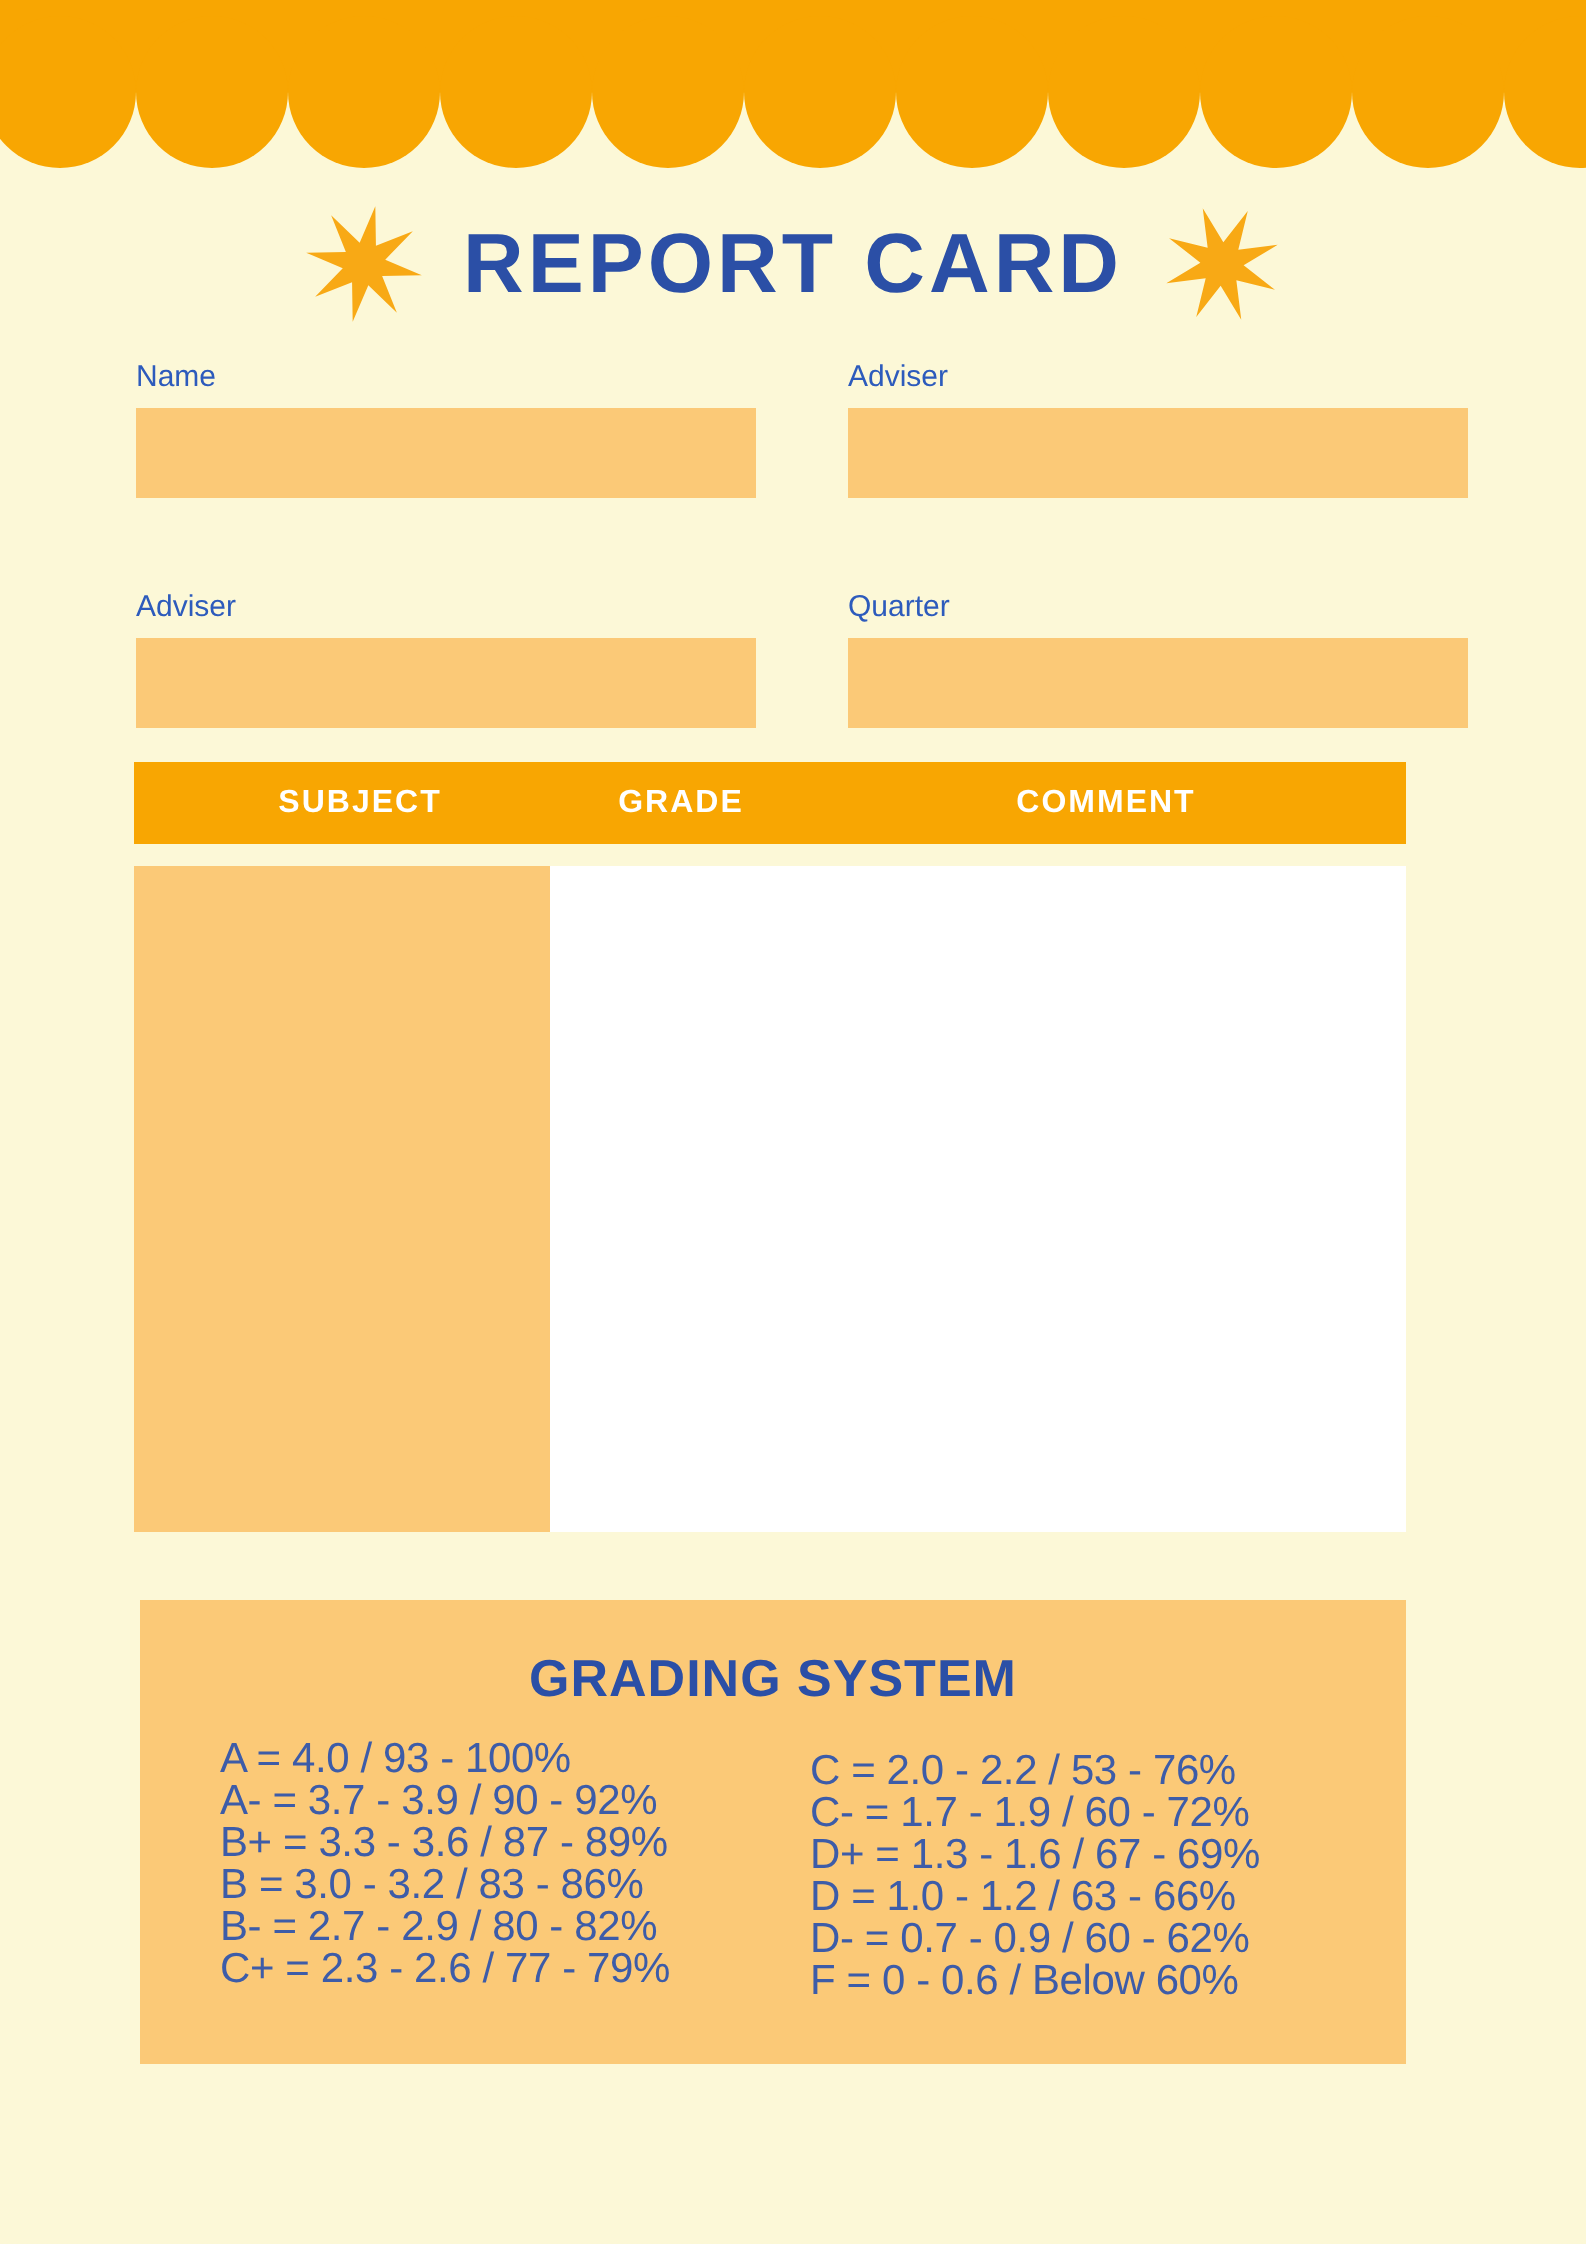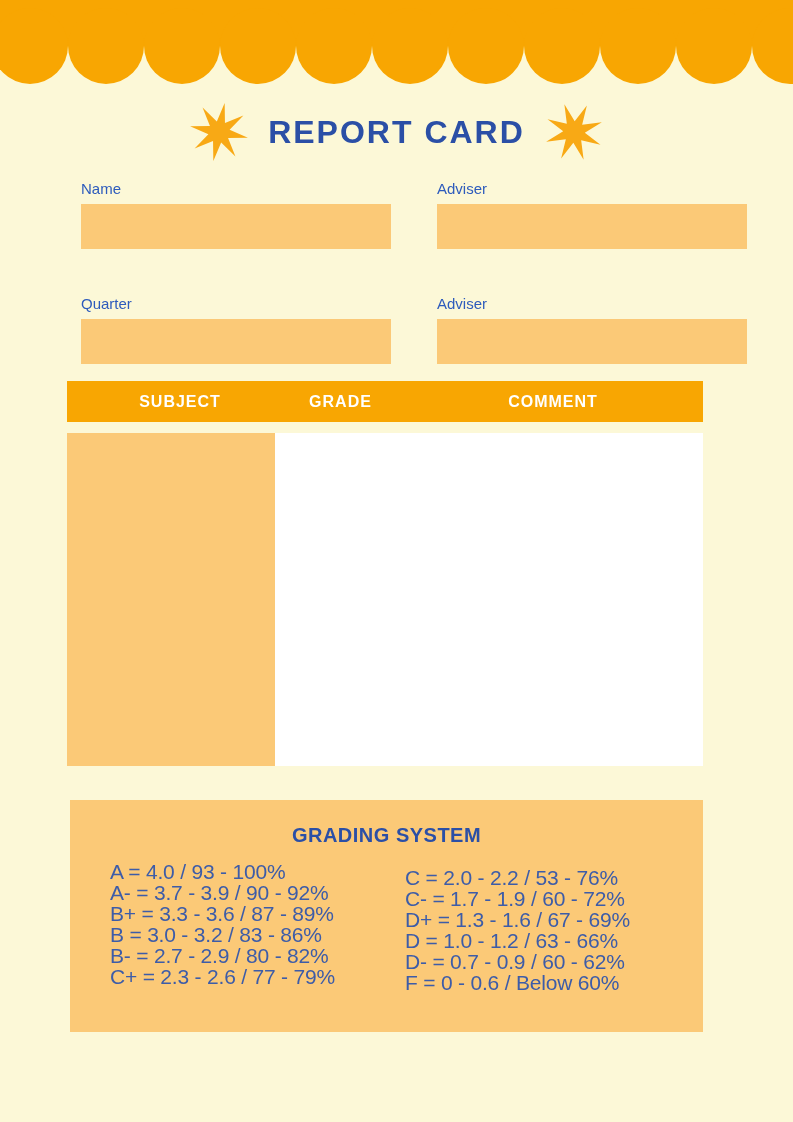--- a/index.html
+++ b/index.html
@@ -17,42 +17,42 @@
   .page{position:relative;width:793px;height:1122px;background:var(--bg);overflow:hidden;margin:0 auto;}
 
   
   .scallop-band{position:absolute;top:0;left:0;width:793px;height:84px;overflow:hidden;}
   .scallop-bar{position:absolute;top:0;left:0;right:0;height:46px;background:var(--orange);}
   .scallop-circles{position:absolute;top:8px;left:-8px;display:flex;}
   .scallop-circle{width:76px;height:76px;border-radius:50%;background:var(--orange);flex:0 0 auto;}
 
   
   .title-row{position:absolute;top:92px;left:0;right:0;height:80px;display:flex;align-items:center;justify-content:center;gap:18px;}
-  .page-title{font-size:32px;font-weight:bold;letter-spacing:2px;color:var(--title-blue);white-space:nowrap;}
+  .page-title{font-size:42px;font-weight:bold;letter-spacing:2px;color:var(--title-blue);white-space:nowrap;}
   .star{width:62px;height:62px;flex:0 0 auto;}
   .star-right{transform:scaleX(-1) rotate(8deg);}
 
   
-  .form-grid{position:absolute;top:180px;left:81px;width:640px;display:grid;grid-template-columns:310px 310px;column-gap:20px;row-gap:16px;gap:46px;}
+  .form-grid{position:absolute;top:180px;left:68px;width:640px;display:grid;grid-template-columns:310px 310px;column-gap:20px;row-gap:16px;gap:46px;}
   .field-label{font-size:15px;line-height:18px;color:var(--label-blue);margin-bottom:6px;}
   .field-box{height:45px;background:var(--light-orange);}
 
   
   .th{position:absolute;top:381px;height:41px;background:var(--orange);color:var(--white);
       font-weight:bold;font-size:16px;letter-spacing:1px;display:flex;align-items:center;justify-content:center;}
   .td{position:absolute;top:433px;height:333px;}
   .col-subject{left:67px;width:226px;}
   .col-grade{left:275px;width:131px;}
   .col-comment{left:403px;width:300px;}
   .td-subject{background:var(--light-orange);}
   .td-white{background:var(--white);}
 
   
   .grading-box{position:absolute;top:800px;left:70px;width:633px;height:232px;background:var(--light-orange);}
-  .grading-title{margin-top:24px;text-align:center;font-size:20px;font-weight:bold;letter-spacing:0.5px;color:var(--title-blue);}
+  .grading-title{margin-top:24px;text-align:center;font-size:26px;font-weight:bold;letter-spacing:0.5px;color:var(--title-blue);}
   .grading-cols{position:relative;margin-top:14px;height:140px;}
   .grading-col{position:absolute;top:0;}
   .grading-col.left{left:40px;}
   .grading-col.right{left:335px;top:6px;}
   .grading-line{display:block;font-size:21px;line-height:21px;color:var(--text-blue);letter-spacing:-0.2px;}
 </style>
 </head>
 <body>
 
 <div class="page">
@@ -87,25 +87,25 @@
   <div class="form-grid">
     <div class="field">
       <div class="field-label">Name</div>
       <div class="field-box"></div>
     </div>
     <div class="field">
       <div class="field-label">Adviser</div>
       <div class="field-box"></div>
     </div>
     <div class="field">
-      <div class="field-label">Quarter</div>
+      <div class="field-label">Adviser</div>
       <div class="field-box"></div>
     </div>
     <div class="field">
-      <div class="field-label">Adviser</div>
+      <div class="field-label">Quarter</div>
       <div class="field-box"></div>
     </div>
   </div>
 
   <div class="th col-subject">SUBJECT</div>
   <div class="th col-grade">GRADE</div>
   <div class="th col-comment">COMMENT</div>
 
   <div class="td col-subject td-subject"></div>
   <div class="td col-grade td-white"></div>

